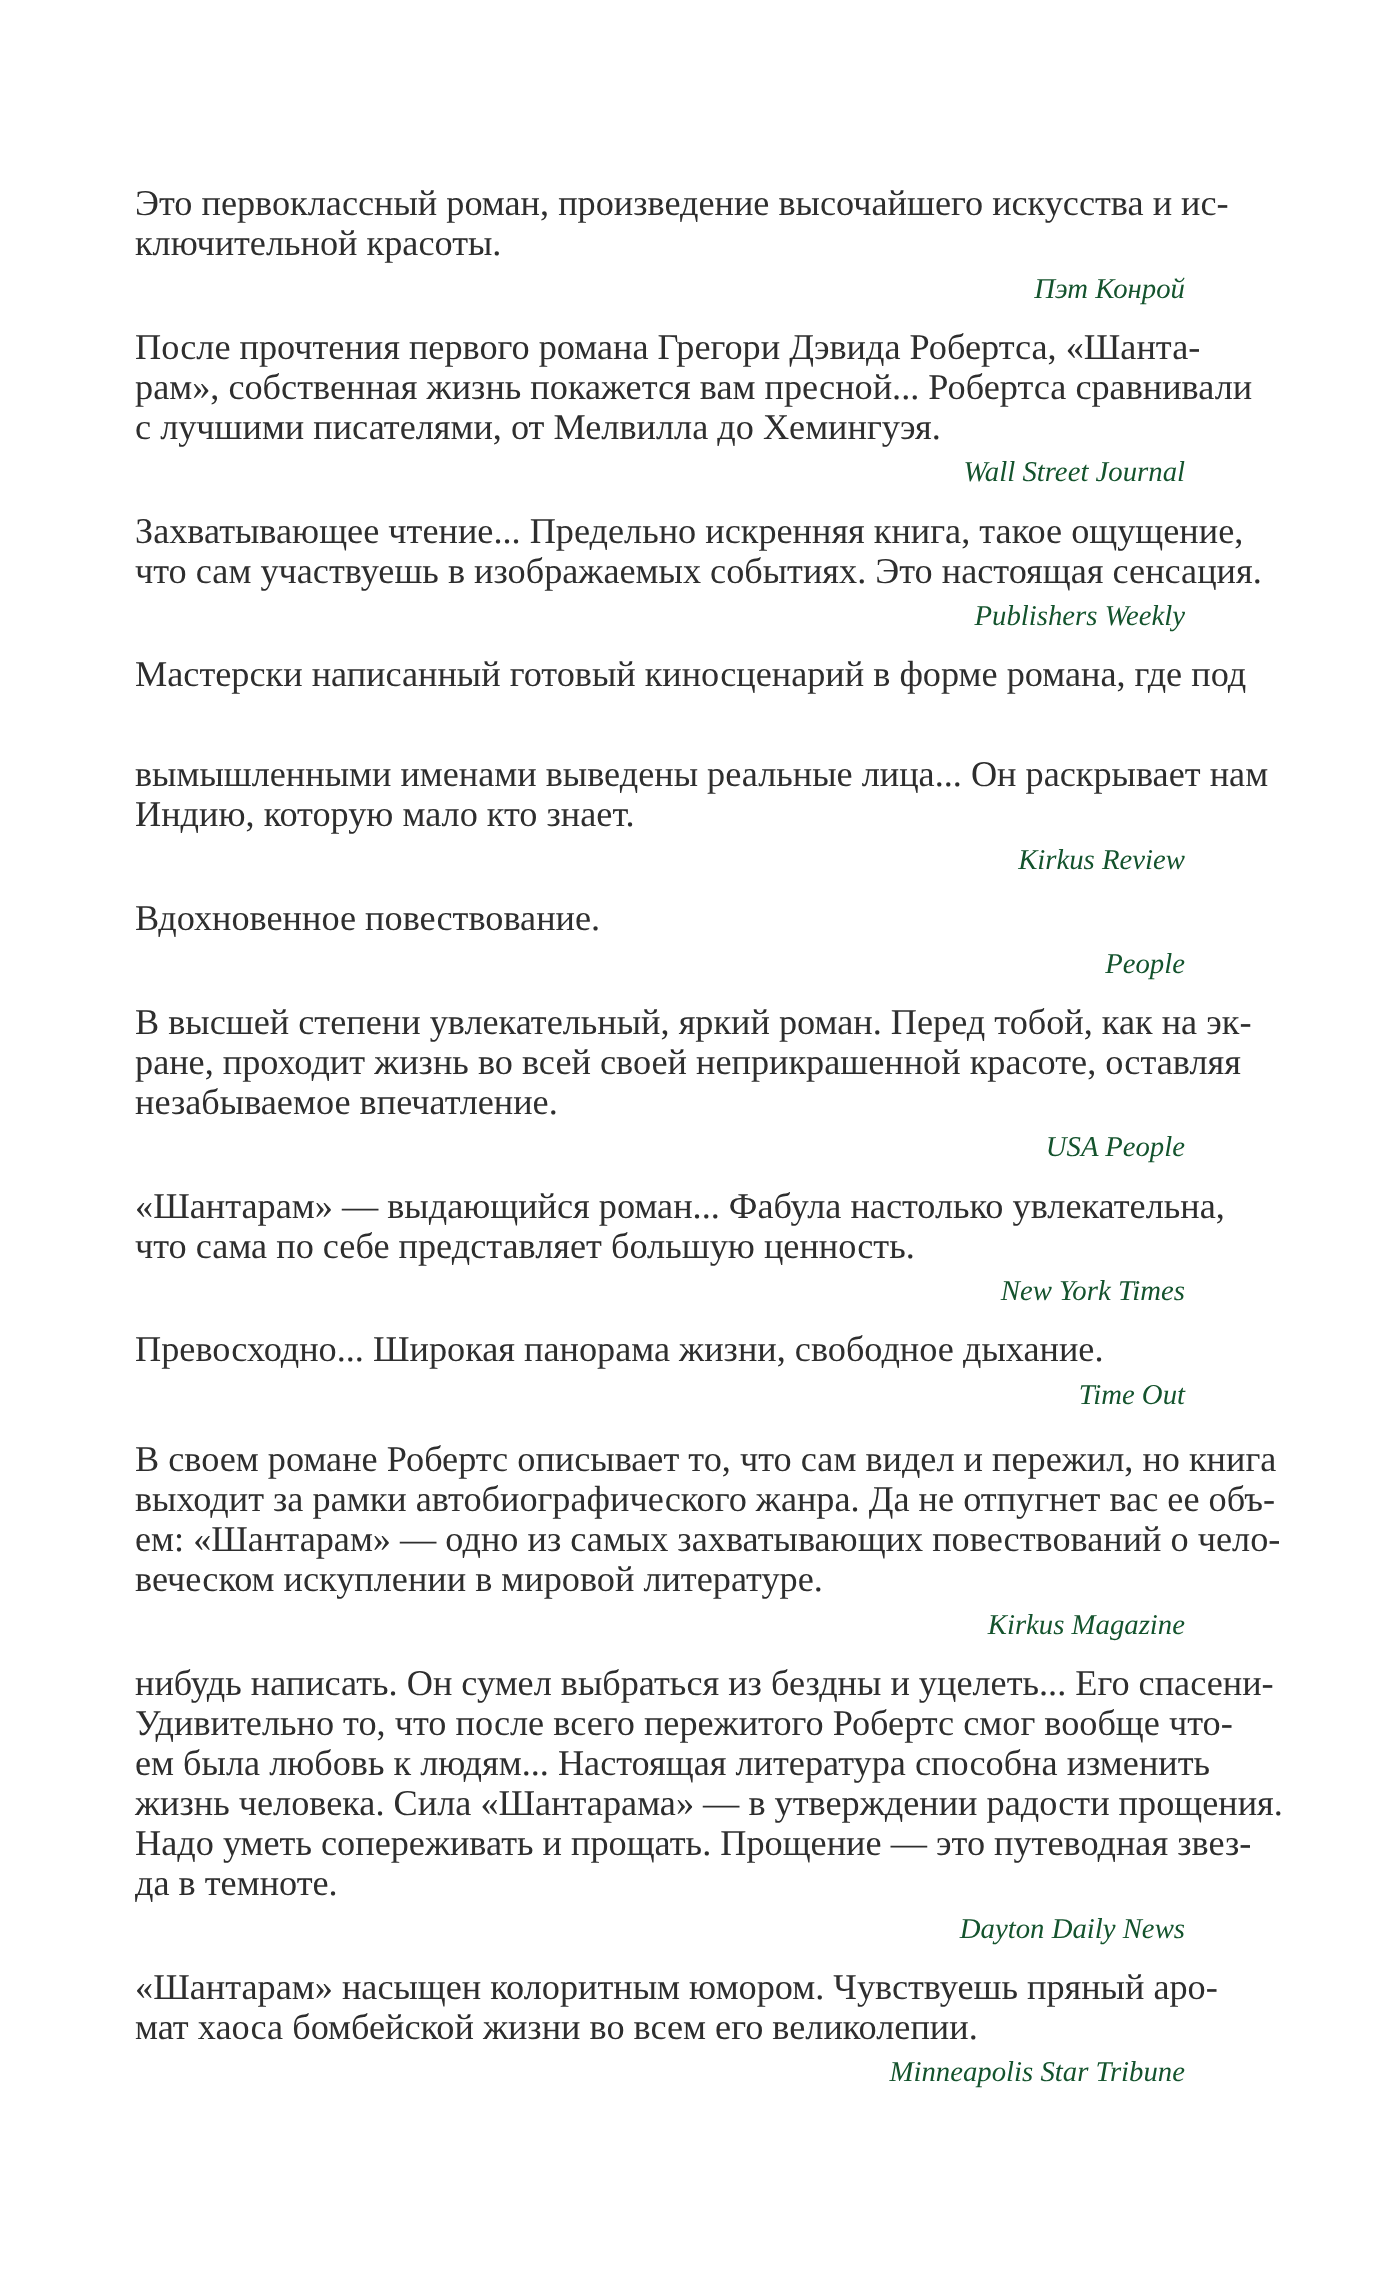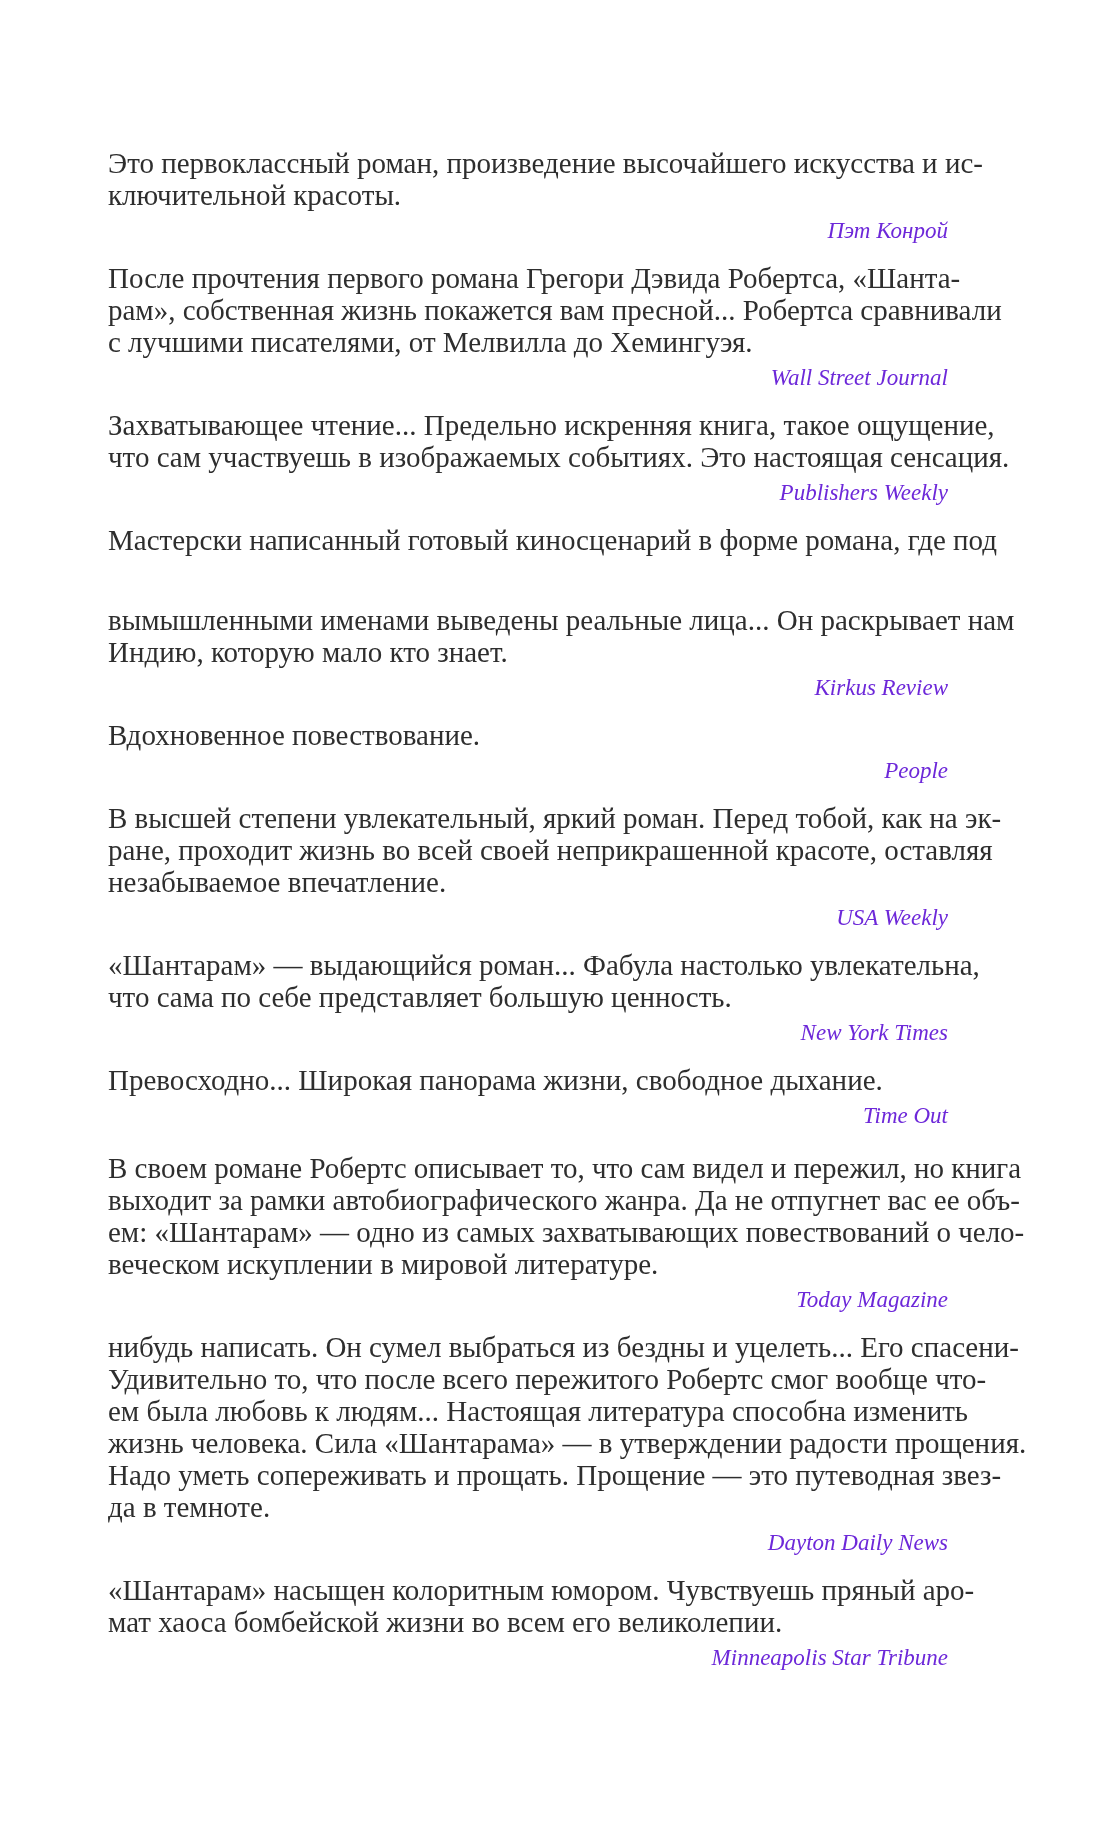--- a/index.html
+++ b/index.html
@@ -35,21 +35,21 @@
     display: block;
     white-space: nowrap;
     text-align: left;
   }
   .quote-source {
     margin: 5px 0 0 0;
     font-size: 23px;
     line-height: 30px;
     font-style: italic;
     text-align: right;
-    color: #6d28d9;
+    color: #14532d;
   }
 </style>
 </head>
 <body>
 
 <div class="page">
   <figure class="quote">
     <blockquote class="quote-text">
         <span class="quote-line" style="word-spacing: 0px;">Это первоклассный роман, произведение высочайшего искусства и ис-</span>
         <span class="quote-line last">ключительной красоты.</span>
@@ -89,21 +89,21 @@
       </blockquote>
     <figcaption class="quote-source">People</figcaption>
   </figure>
 
   <figure class="quote">
     <blockquote class="quote-text">
         <span class="quote-line" style="word-spacing: 0px;">В высшей степени увлекательный, яркий роман. Перед тобой, как на эк-</span>
         <span class="quote-line" style="word-spacing: 0px;">ране, проходит жизнь во всей своей неприкрашенной красоте, оставляя</span>
         <span class="quote-line last">незабываемое впечатление.</span>
       </blockquote>
-    <figcaption class="quote-source">USA Weekly</figcaption>
+    <figcaption class="quote-source">USA People</figcaption>
   </figure>
 
   <figure class="quote">
     <blockquote class="quote-text">
         <span class="quote-line" style="word-spacing: 0px;">«Шантарам» — выдающийся роман... Фабула настолько увлекательна,</span>
         <span class="quote-line last">что сама по себе представляет большую ценность.</span>
       </blockquote>
     <figcaption class="quote-source">New York Times</figcaption>
   </figure>
 
@@ -114,21 +114,21 @@
     <figcaption class="quote-source">Time Out</figcaption>
   </figure>
 
   <figure class="quote">
     <blockquote class="quote-text">
         <span class="quote-line" style="word-spacing: 0px; margin-top: 21px;">В своем романе Робертс описывает то, что сам видел и пережил, но книга</span>
         <span class="quote-line" style="word-spacing: 0px;">выходит за рамки автобиографического жанра. Да не отпугнет вас ее объ-</span>
         <span class="quote-line" style="word-spacing: 0px;">ем: «Шантарам» — одно из самых захватывающих повествований о чело-</span>
         <span class="quote-line last">веческом искуплении в мировой литературе.</span>
       </blockquote>
-    <figcaption class="quote-source">Today Magazine</figcaption>
+    <figcaption class="quote-source">Kirkus Magazine</figcaption>
   </figure>
 
   <figure class="quote">
     <blockquote class="quote-text">
         <span class="quote-line" style="word-spacing: 0px;">нибудь написать. Он сумел выбраться из бездны и уцелеть... Его спасени-</span>
         <span class="quote-line" style="word-spacing: 0px;">Удивительно то, что после всего пережитого Робертс смог вообще что-</span>
         <span class="quote-line" style="word-spacing: 0px;">ем была любовь к людям... Настоящая литература способна изменить</span>
         <span class="quote-line" style="word-spacing: 0px;">жизнь человека. Сила «Шантарама» — в утверждении радости прощения.</span>
         <span class="quote-line" style="word-spacing: 0px;">Надо уметь сопереживать и прощать. Прощение — это путеводная звез-</span>
         <span class="quote-line last">да в темноте.</span>

